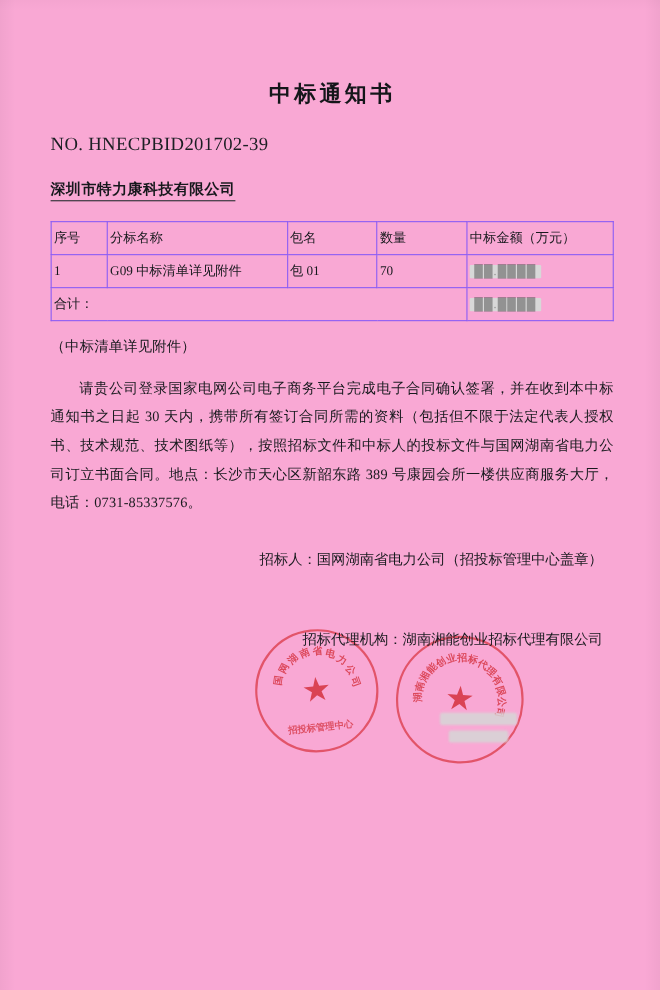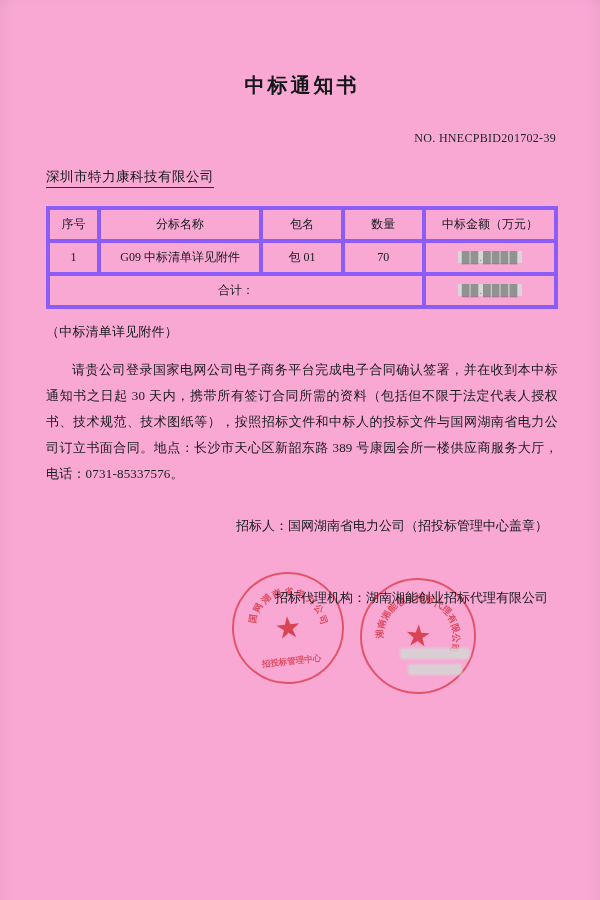--- a/index.html
+++ b/index.html
@@ -41,32 +41,32 @@
   }
   .title {
     text-align: center;
     font-size: 20px;
     font-weight: bold;
     letter-spacing: 3px;
     color: #14161a;
     margin-top: 72px;
   }
   .doc-no {
-    text-align: right;
-    font-size: 12px;
+    text-align: left;
+    font-size: 17px;
     color: #1c1f24;
-    margin-top: 32px;
+    margin-top: 22px;
     padding-right: 2px;
     font-family: "Liberation Serif", serif;
     letter-spacing: 0.3px;
   }
   .addressee {
     margin-top: 22px;
     font-size: 13.5px;
-    font-weight: normal;
+    font-weight: bold;
     color: #16181c;
     letter-spacing: 0.5px;
     display: inline-block;
     border-bottom: 1px solid #2a2d31;
     padding-bottom: 1px;
   }
   .body-p {
     margin-top: 16px;
     font-size: 13px;
     line-height: 2.0;
@@ -76,22 +76,22 @@
     letter-spacing: 0.2px;
   }
   table.bid-table {
     width: 100%;
     border-collapse: collapse;
     margin-top: 18px;
     font-size: 12px;
   }
   table.bid-table th,
   table.bid-table td {
-    border: 4px solid #8b5cf6;
-    text-align: center;
+    border: 1px solid #8b5cf6;
+    text-align: left;
     padding: 6px 2px;
     color: #17191d;
     font-weight: normal;
     height: 16px;
   }
   table.bid-table th {
     font-size: 12px;
   }
   .col-no { width: 10%; }
   .col-name { width: 32%; }

